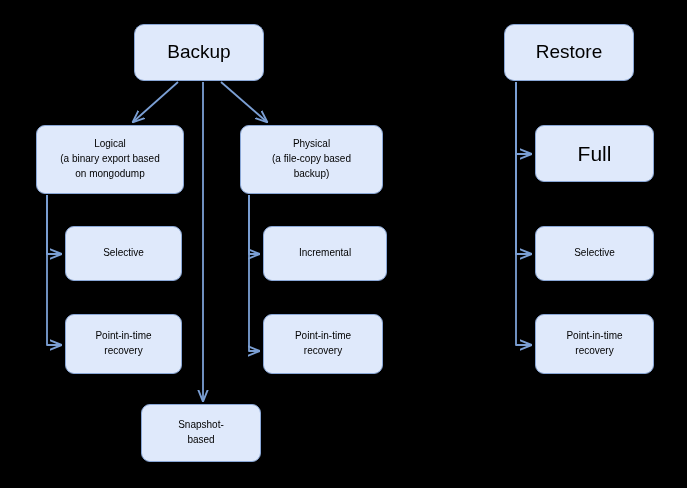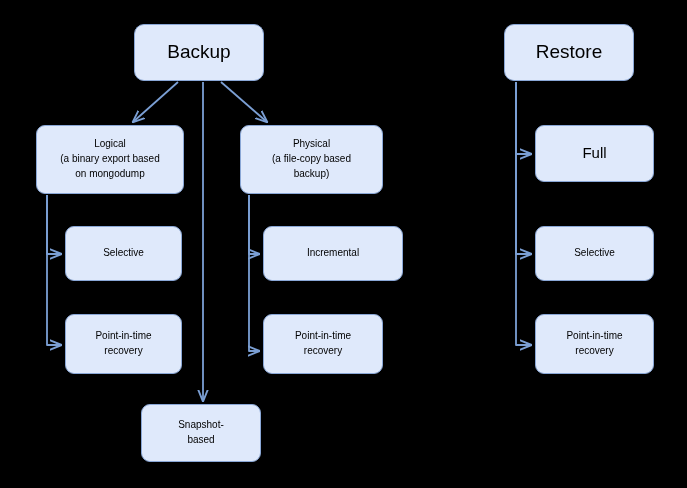--- a/index.html
+++ b/index.html
@@ -45,21 +45,21 @@
     font-size: 19px;
     border-radius: 10px;
   }
   .node-mid {
     font-size: 10px;
   }
   .node-leaf {
     font-size: 10px;
   }
   .node-full {
-    font-size: 15px;
+    font-size: 21px;
   }
   .node-label {
     display: block;
     white-space: pre-line;
   }
 </style>
 </head>
 <body>
 
 <div id="canvas">
@@ -110,21 +110,21 @@
     <span class="node-label">Point-in-time
 recovery</span>
   </div>
 
   <div class="node node-mid" style="left:240px; top:125px; width:143px; height:69px;">
     <span class="node-label">Physical
 (a file-copy based
 backup)</span>
   </div>
 
-  <div class="node node-leaf" style="left:263px; top:226px; width:140px; height:55px;">
+  <div class="node node-leaf" style="left:263px; top:226px; width:124px; height:55px;">
     <span class="node-label">Incremental</span>
   </div>
 
   <div class="node node-leaf" style="left:263px; top:314px; width:120px; height:60px;">
     <span class="node-label">Point-in-time
 recovery</span>
   </div>
 
   <div class="node node-leaf" style="left:141px; top:404px; width:120px; height:58px;">
     <span class="node-label">Snapshot-

